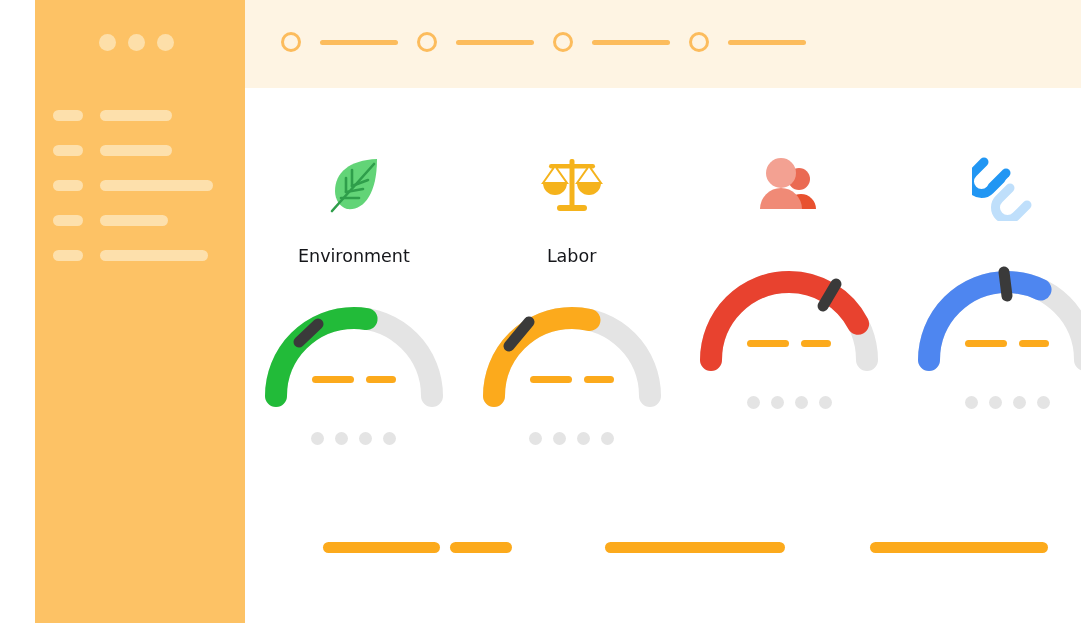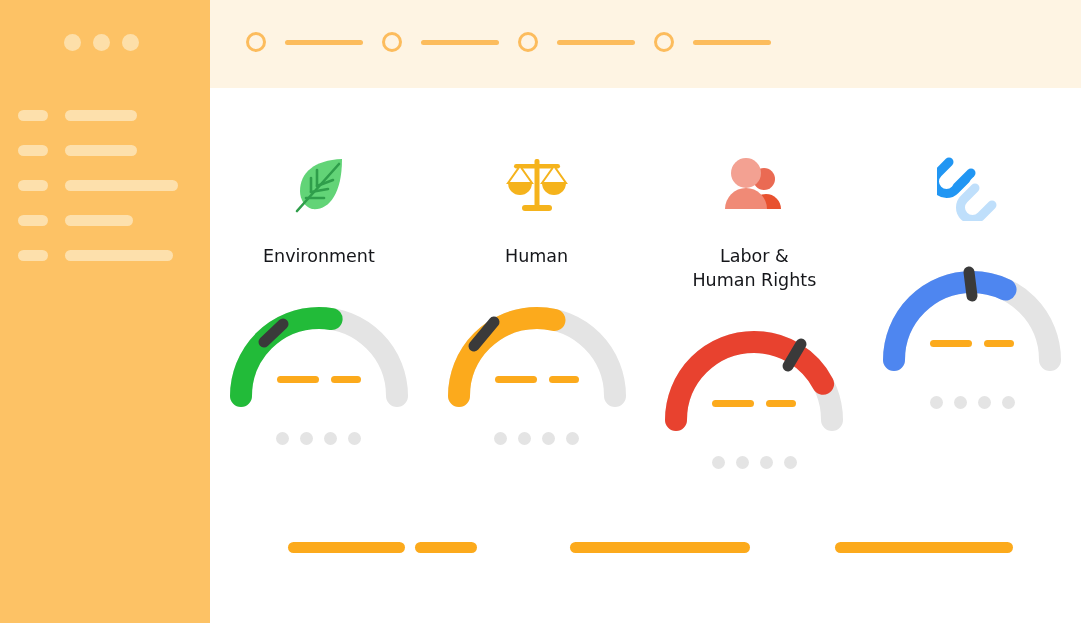--- a/index.html
+++ b/index.html
@@ -3,21 +3,21 @@
 <meta charset="utf-8">
 <style>
   html,body{margin:0;padding:0;}
   body{
     width:1081px;height:623px;
     background:#ffffff;
     font-family:"DejaVu Sans", sans-serif;
     overflow:hidden;
     position:relative;
   }
-  #app{position:absolute;inset:0;}
+  #app{position:absolute;inset:0;margin-left:35px;}
 
   
   .sidebar{
     position:absolute;left:0;top:0;width:210px;height:623px;
     background:#fdc265;
   }
   .window-dots{position:absolute;left:64px;top:34px;display:flex;gap:12px;}
   .window-dots .dot{width:17px;height:17px;border-radius:50%;background:#fddfa9;}
 
   .nav-list{position:absolute;left:18px;top:110px;width:180px;}
@@ -170,21 +170,21 @@
           <svg width="70" height="70" viewBox="0 0 70 70">
             <rect x="32.5" y="8" width="5" height="50" rx="2" fill="#f5b31c"></rect>
             <rect x="20" y="54" width="30" height="6" rx="3" fill="#f5b31c"></rect>
             <rect x="12" y="13" width="46" height="4.4" rx="2.2" fill="#f5b31c"></rect>
             <path d="M6 32 L18 15 L30 32 Z" fill="#fff" stroke="#f5b31c" stroke-width="2"></path>
             <path d="M40 32 L52 15 L64 32 Z" fill="#fff" stroke="#f5b31c" stroke-width="2"></path>
             <path d="M6 32 A12 12 0 0 0 30 32 Z" fill="#f5b31c"></path>
             <path d="M40 32 A12 12 0 0 0 64 32 Z" fill="#f5b31c"></path>
           </svg>
         </div>
-        <div class="cat-label">Human</div>
+        <div class="cat-label">Labor</div>
 
         <div class="gauge-wrap">
           <svg class="gauge-svg" width="196" height="112" viewBox="0 0 196 112">
             <path d="M20 98 A78 78 0 0 1 176 98" fill="none" stroke="#e4e4e4" stroke-width="22" stroke-linecap="round"></path>
             <path d="M20 98 A78 78 0 0 1 176 98" fill="none" stroke="#fcaa1c" stroke-width="22" stroke-linecap="round" stroke-dasharray="245" stroke-dashoffset="105"></path>
             <line x1="35" y1="48" x2="55" y2="24" stroke="#3a3a3a" stroke-width="11" stroke-linecap="round"></line>
           </svg>
           <div class="gauge-dashes">
             <span class="d1"></span>
             <span class="d2"></span>
@@ -201,22 +201,20 @@
 
       <div class="card">
         <div class="cat-icon">
           <svg width="70" height="70" viewBox="0 0 70 70">
             <circle cx="45" cy="28" r="11" fill="#ea6a53"></circle>
             <path d="M32 58 A15 15 0 0 1 62 58 Z" fill="#e8512f"></path>
             <circle cx="27" cy="22" r="15" fill="#f3a192"></circle>
             <path d="M6 58 A21 21 0 0 1 48 58 Z" fill="#f08a76"></path>
           </svg>
         </div>
-        <div class="cat-label">Labor &amp;
-Human Rights</div>
 
         <div class="gauge-wrap">
           <svg class="gauge-svg" width="196" height="112" viewBox="0 0 196 112">
             <path d="M20 98 A78 78 0 0 1 176 98" fill="none" stroke="#e4e4e4" stroke-width="22" stroke-linecap="round"></path>
             <path d="M20 98 A78 78 0 0 1 176 98" fill="none" stroke="#e8422f" stroke-width="22" stroke-linecap="round" stroke-dasharray="245" stroke-dashoffset="38"></path>
             <line x1="132" y1="44" x2="145" y2="22" stroke="#3a3a3a" stroke-width="11" stroke-linecap="round"></line>
           </svg>
           <div class="gauge-dashes">
             <span class="d1"></span>
             <span class="d2"></span>

